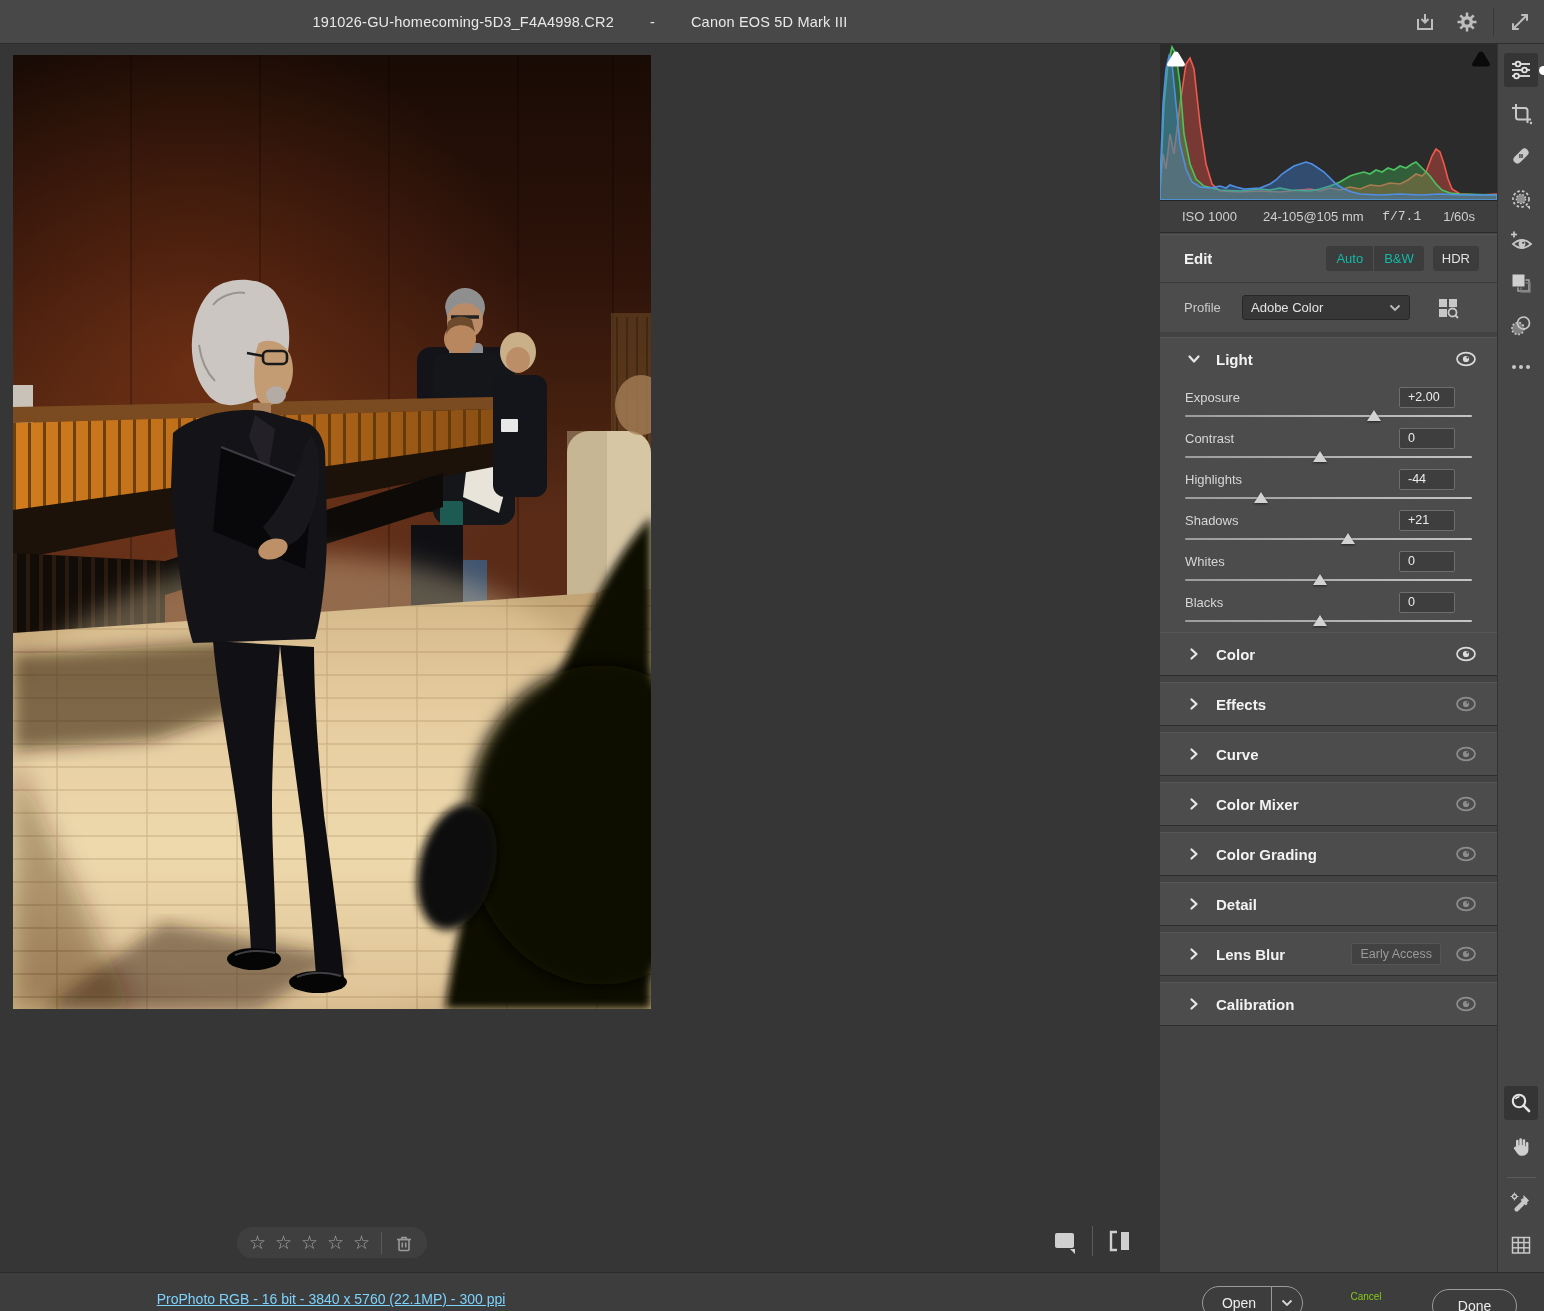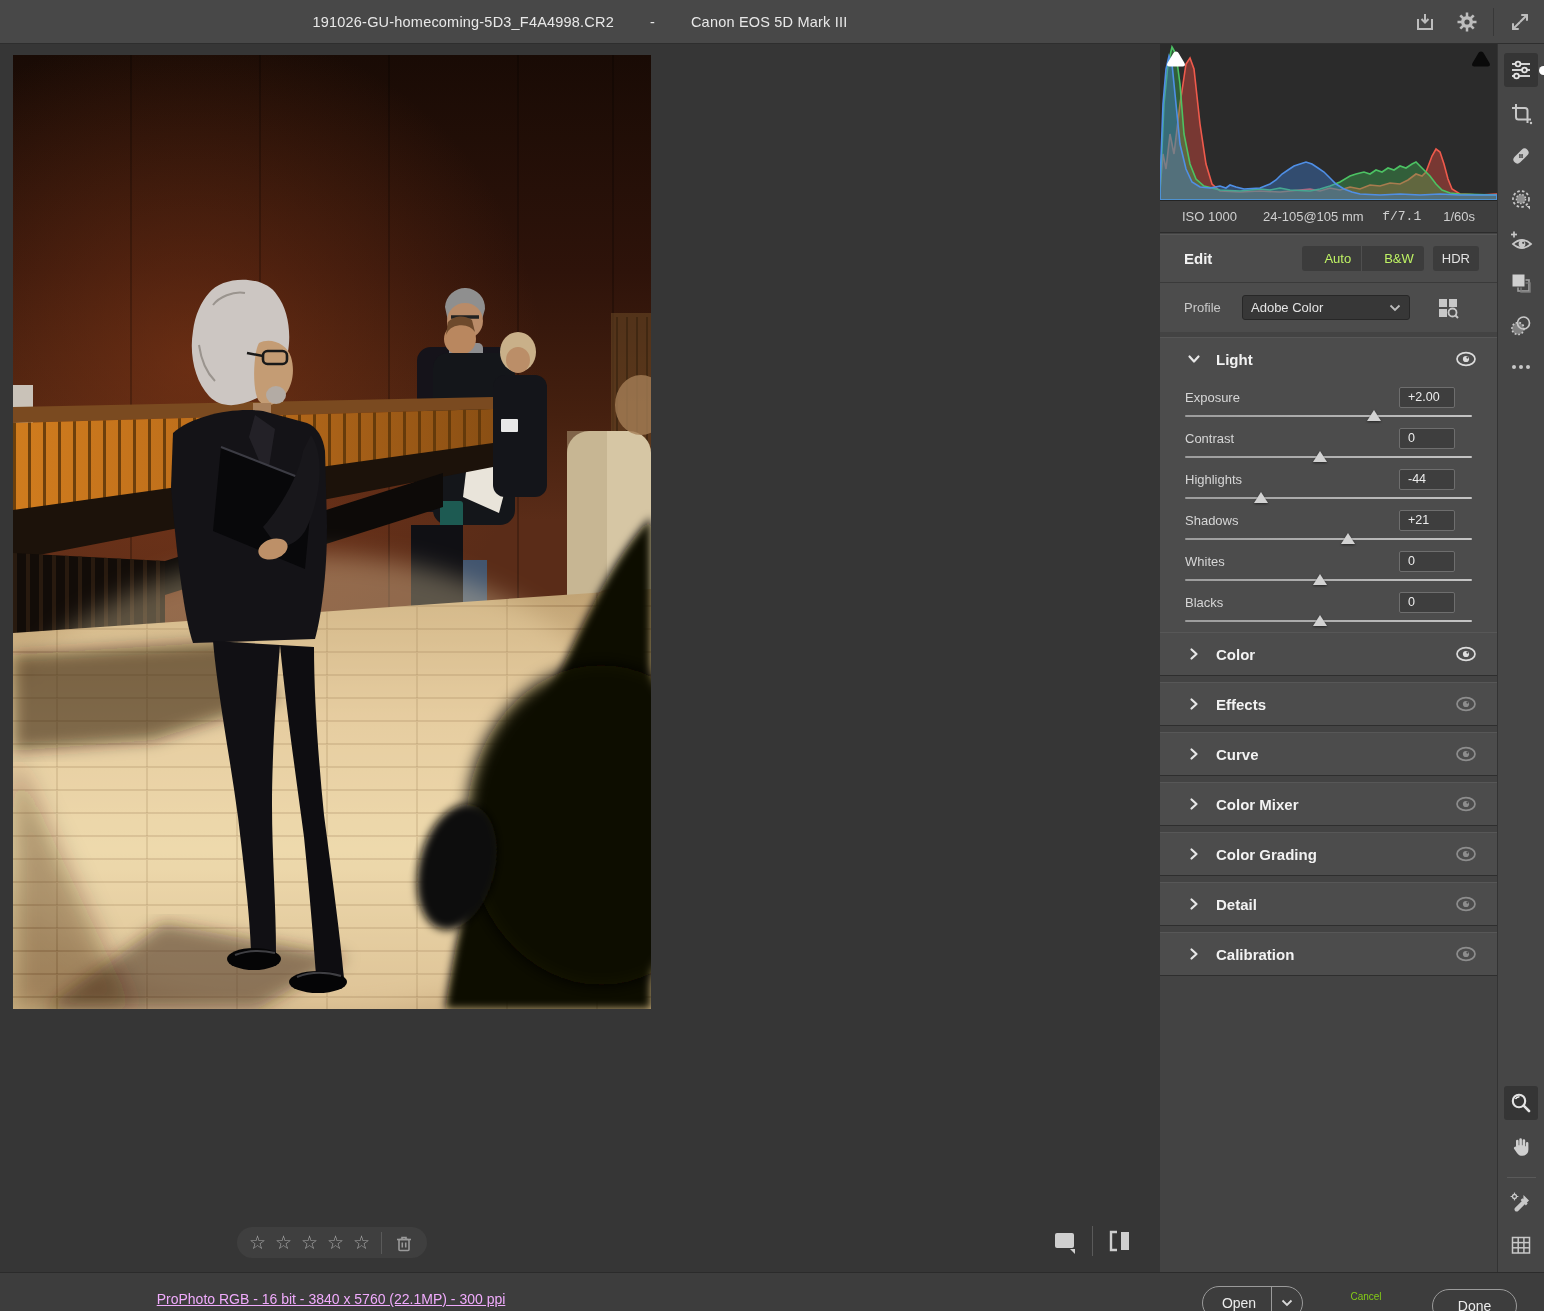--- a/index.html
+++ b/index.html
@@ -28,21 +28,21 @@
   .hist{position:absolute;left:0;top:0;width:337px;height:156px;background:#2b2b2b;}
   .clip{position:absolute;top:6px;width:22px;height:18px;cursor:pointer;background:none;border:none;padding:0;}
   .meta-row{position:absolute;left:0;top:156px;width:337px;height:33px;background:#3e3e3e;border-top:1px solid #242424;border-bottom:1px solid #2c2c2c;display:flex;align-items:center;font-size:13px;color:#cfcfcf;padding:0 22px;}
   .meta-row span{white-space:nowrap;}
   .m-iso{margin-right:26px;} .m-lens{flex:1;} .m-ap{margin-right:22px;font-family:Liberation Mono, monospace;}
 
   .editblock{position:absolute;left:0;top:190px;width:337px;height:98px;background:#4c4c4c;border-top:1px solid #575757;}
   .edit-head{height:48px;display:flex;align-items:center;padding:0 18px 0 24px;border-bottom:1px solid #3a3a3a;}
   .edit-title{font-size:15px;font-weight:bold;color:#f2f2f2;flex:1;}
   .seg{display:flex;align-items:center;background:#3c3c3c;border-radius:3px;overflow:hidden;margin-right:9px;}
-  .seg button{background:none;border:none;color:#bef264;font-size:13px;height:25px;padding:0 10px;cursor:pointer;margin-left:12px;}
+  .seg button{background:none;border:none;color:#14b8a6;font-size:13px;height:25px;padding:0 10px;cursor:pointer;}
   .seg .divider{width:1px;height:25px;background:#4f4f4f;}
   .btn-hdr{background:#3c3c3c;border:none;border-radius:3px;color:#e2e2e2;font-size:13px;height:25px;padding:0 9px;cursor:pointer;}
   .profile-row{height:49px;display:flex;align-items:center;padding:0 18px 0 24px;}
   .profile-label{font-size:13px;color:#c9c9c9;width:58px;}
   .select{width:168px;height:25px;background:#373737;border:1px solid #272727;border-radius:3px;display:flex;align-items:center;padding:0 8px;font-size:13px;color:#e4e4e4;cursor:pointer;}
   .select span{flex:1;}
   .pb-icon{margin-left:26px;background:none;border:none;padding:0;cursor:pointer;}
 
   .lightpanel{position:absolute;left:0;top:293px;width:337px;height:306px;background:#4c4c4c;border-top:1px solid #575757;border-bottom:1px solid #2e2e2e;}
   .phead{height:42px;display:flex;align-items:center;padding:0 20px 0 26px;cursor:pointer;}
@@ -67,21 +67,21 @@
 
   
   .toolbar{position:absolute;left:1497px;top:44px;width:47px;height:1228px;background:#464646;border-left:1px solid #333;}
   .tool{position:absolute;left:50%;transform:translateX(-50%);width:34px;height:34px;display:flex;align-items:center;justify-content:center;background:none;border:none;border-radius:3px;cursor:pointer;padding:0;}
   .tool.active{background:#353535;}
   .active-dot{position:absolute;right:-4px;width:9px;height:9px;border-radius:50%;background:#fff;}
   .tool-sep{position:absolute;left:9px;width:29px;height:1px;background:#5a5a5a;}
 
   
   .bottombar{position:absolute;left:0;top:1272px;width:1544px;height:39px;background:#3d3d3d;border-top:1px solid #2b2b2b;z-index:5;}
-  .info-link{position:absolute;left:331px;top:18px;transform:translateX(-50%);font-size:14px;color:#f0abfc;text-decoration:underline;white-space:nowrap;cursor:pointer;}
+  .info-link{position:absolute;left:331px;top:18px;transform:translateX(-50%);font-size:14px;color:#7dd3fc;text-decoration:underline;white-space:nowrap;cursor:pointer;}
   .pillbtn{position:absolute;height:34px;border:1px solid #9a9a9a;border-radius:17px;background:none;color:#ececec;font-size:14px;cursor:pointer;display:flex;align-items:center;justify-content:center;padding:0;}
   .open-btn{left:1202px;top:13px;width:101px;}
   .open-main{flex:1;text-align:center;padding-left:4px;}
   .open-div{width:1px;height:33px;background:#9a9a9a;}
   .open-arrow{width:30px;display:flex;align-items:center;justify-content:center;}
   .cancel-btn{position:absolute;left:1330px;top:17px;width:72px;background:none;border:none;color:#84cc16;font-size:10px;cursor:pointer;}
   .done-btn{left:1432px;top:16px;width:85px;}
 </style>
 </head>
 <body>
@@ -522,20 +522,34 @@
               <ellipse cx="11" cy="9" rx="9" ry="6.3" fill="none" stroke="#dcdcdc" stroke-width="1.7"></ellipse>
               <circle cx="11" cy="9" r="3.1" fill="#dcdcdc"></circle>
               <circle cx="12.4" cy="7.6" r="1.1" fill="#4c4c4c"></circle>
             </svg>
           </span>
         </section>
         <section class="cpanel">
           <svg class="chev" width="16" height="16" viewBox="0 0 16 16">
             <polyline points="5.5,3.5 10.5,8 5.5,12.5" fill="none" stroke="#e8e8e8" stroke-width="2.2" stroke-linecap="round" stroke-linejoin="round"></polyline>
           </svg>
+          <span class="ptitle">Lens Blur</span>
+          <span class="badge">Early Access</span>
+          <span class="eye dim">
+            <svg width="22" height="18" viewBox="0 0 22 18">
+              <ellipse cx="11" cy="9" rx="9" ry="6.3" fill="none" stroke="#dcdcdc" stroke-width="1.7"></ellipse>
+              <circle cx="11" cy="9" r="3.1" fill="#dcdcdc"></circle>
+              <circle cx="12.4" cy="7.6" r="1.1" fill="#4c4c4c"></circle>
+            </svg>
+          </span>
+        </section>
+        <section class="cpanel">
+          <svg class="chev" width="16" height="16" viewBox="0 0 16 16">
+            <polyline points="5.5,3.5 10.5,8 5.5,12.5" fill="none" stroke="#e8e8e8" stroke-width="2.2" stroke-linecap="round" stroke-linejoin="round"></polyline>
+          </svg>
           <span class="ptitle">Calibration</span>
           <span class="eye dim">
             <svg width="22" height="18" viewBox="0 0 22 18">
               <ellipse cx="11" cy="9" rx="9" ry="6.3" fill="none" stroke="#dcdcdc" stroke-width="1.7"></ellipse>
               <circle cx="11" cy="9" r="3.1" fill="#dcdcdc"></circle>
               <circle cx="12.4" cy="7.6" r="1.1" fill="#4c4c4c"></circle>
             </svg>
           </span>
         </section>
       </div>

